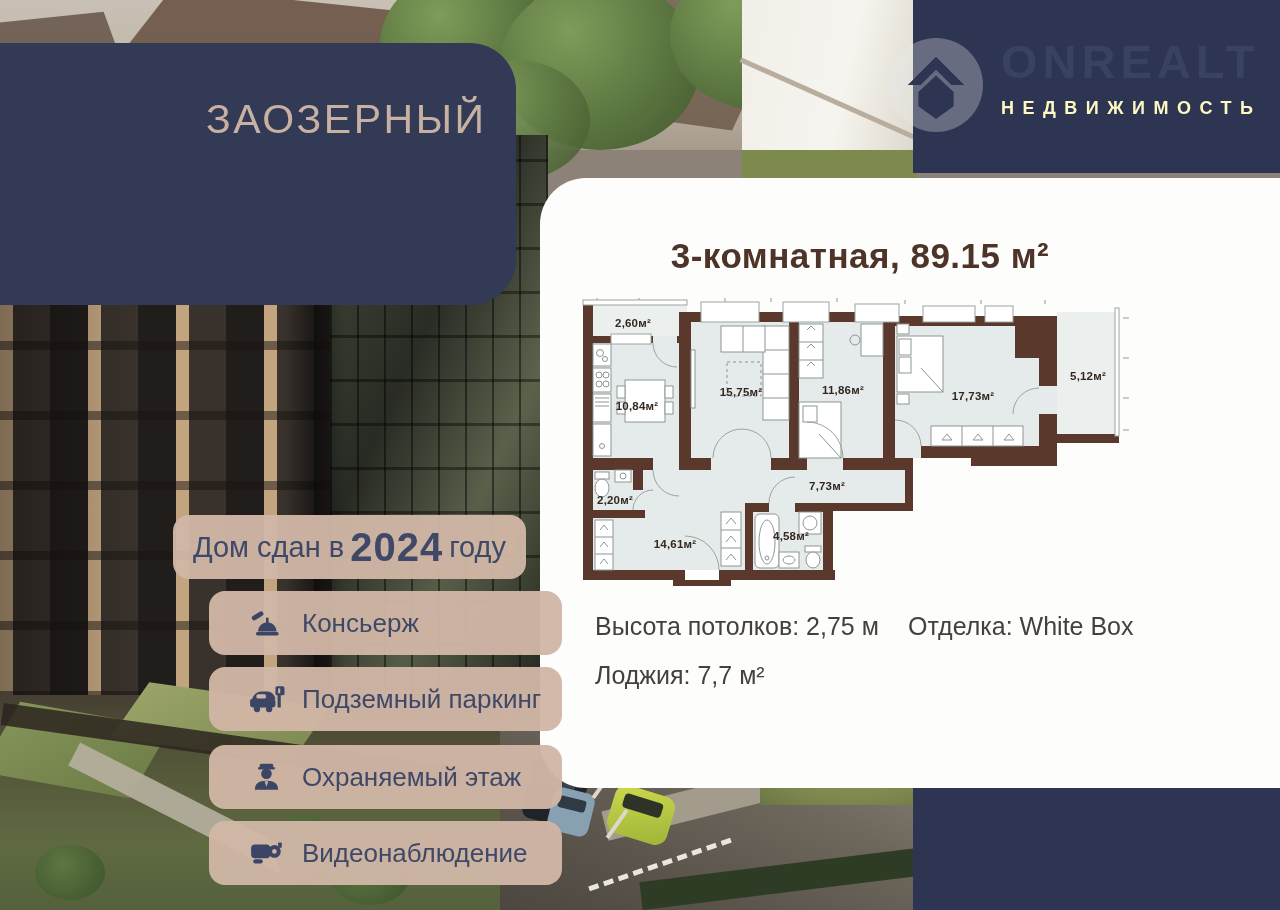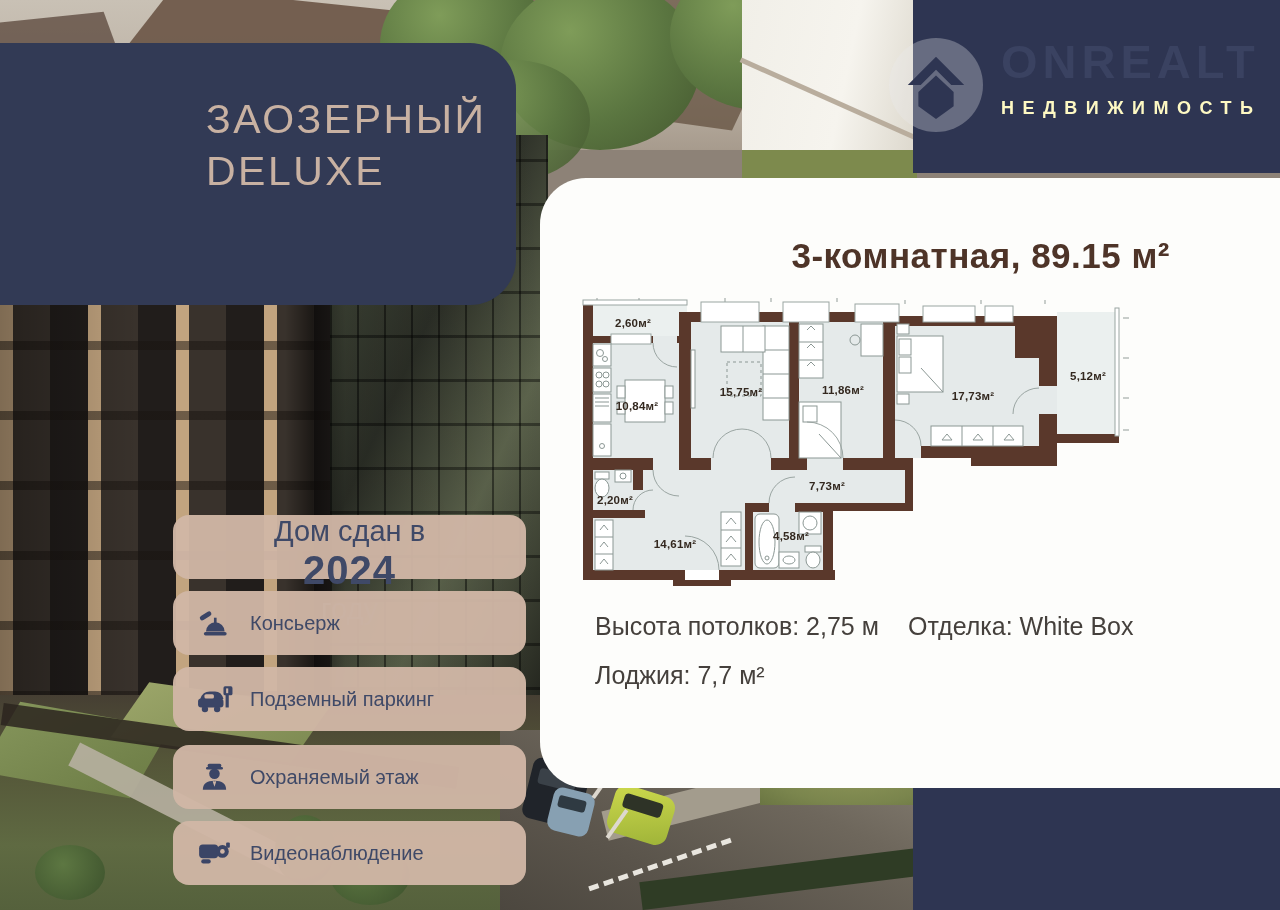--- a/index.html
+++ b/index.html
@@ -79,31 +79,31 @@
   .logo-sub { margin-top:9px; font-size:18px; font-weight:600; letter-spacing:8.5px; color:#fef9c3; }
 
   .promo { left:0; top:43px; width:516px; height:262px; background:#323a55; border-radius:0 46px 46px 0;
     padding:50px 0 0 206px; }
   .promo-title { font-size:41px; letter-spacing:2.5px; color:#c8b1a2; font-weight:500; line-height:52px; }
   .promo-sub { margin-top:22px; font-size:21px; line-height:30px; color:#ae9f95; }
 
   
   .card { left:540px; top:178px; width:740px; height:610px; background:#fdfdfb; border-radius:46px 0 0 46px; }
   .card-inner { width:620px; margin:0 auto 0 10px; }
-  .card-title { margin-top:58px; text-align:right; font-size:35px; font-weight:800; color:#4e3428; letter-spacing:.5px; }
+  .card-title { margin-top:58px; text-align:center; font-size:35px; font-weight:800; color:#4e3428; letter-spacing:.5px; }
   .card-floor { margin-top:5px; text-align:center; font-size:27px; color:#3d3d3d; }
   .plan-wrap { margin:22px 0 0 25px; width:560px; height:290px; }
   .specs { margin:24px 0 0 45px; display:grid; grid-template-columns:313px auto; row-gap:20px; font-size:25px; color:#45403c; }
 
   
   .badge { left:173px; width:353px; height:64px; background:rgba(208,182,165,.96); border-radius:16px;
     display:flex; align-items:center; color:#3f4967; }
-  .badge-year-row { justify-content:space-between; font-size:29px;flex-direction:column; }
+  .badge-year-row { justify-content:center; font-size:29px; }
   .badge-year { font-size:40px; font-weight:800; margin:0 6px; letter-spacing:1px; }
-  .badge-item { padding-left:24px; gap:17px; font-size:20px; font-weight:500; }
+  .badge-item { padding-left:40px; gap:17px; font-size:26px; font-weight:500;margin-left:36px; }
   .badge-icon { width:36px; height:34px; flex:0 0 36px; }
   .badge-icon svg { width:100%; height:100%; }
 
   
   .room { fill:#e5eaea; } .balc { fill:#ebf0ef; }
   .wall { fill:#5a382b; }
   .gap { fill:#e5eaea; } .gapw { fill:#ffffff; }
   .win { fill:#ffffff; stroke:#9aa5a2; stroke-width:1; }
   .fur { fill:#ffffff; stroke:#8b9794; stroke-width:1; }
   .furl { fill:none; stroke:#8b9794; stroke-width:1; }
@@ -166,21 +166,20 @@
     </svg>
   </div>
   <div class="logo-wordmark">
     <div class="logo-text">ONREALT</div>
     <div class="logo-sub">НЕДВИЖИМОСТЬ</div>
   </div>
 </div>
 
 <div class="abs promo">
   <div class="promo-title">ЗАОЗЕРНЫЙ</div>
-  <div class="promo-title">DELUXE</div>
 </div>
 
 <div class="abs card">
   <div class="card-inner">
     <div class="card-title">3-комнатная, 89.15 м²</div>
 
     <div class="plan-wrap">
       <svg viewBox="0 0 560 290" width="560" height="290">
 
         <g>

